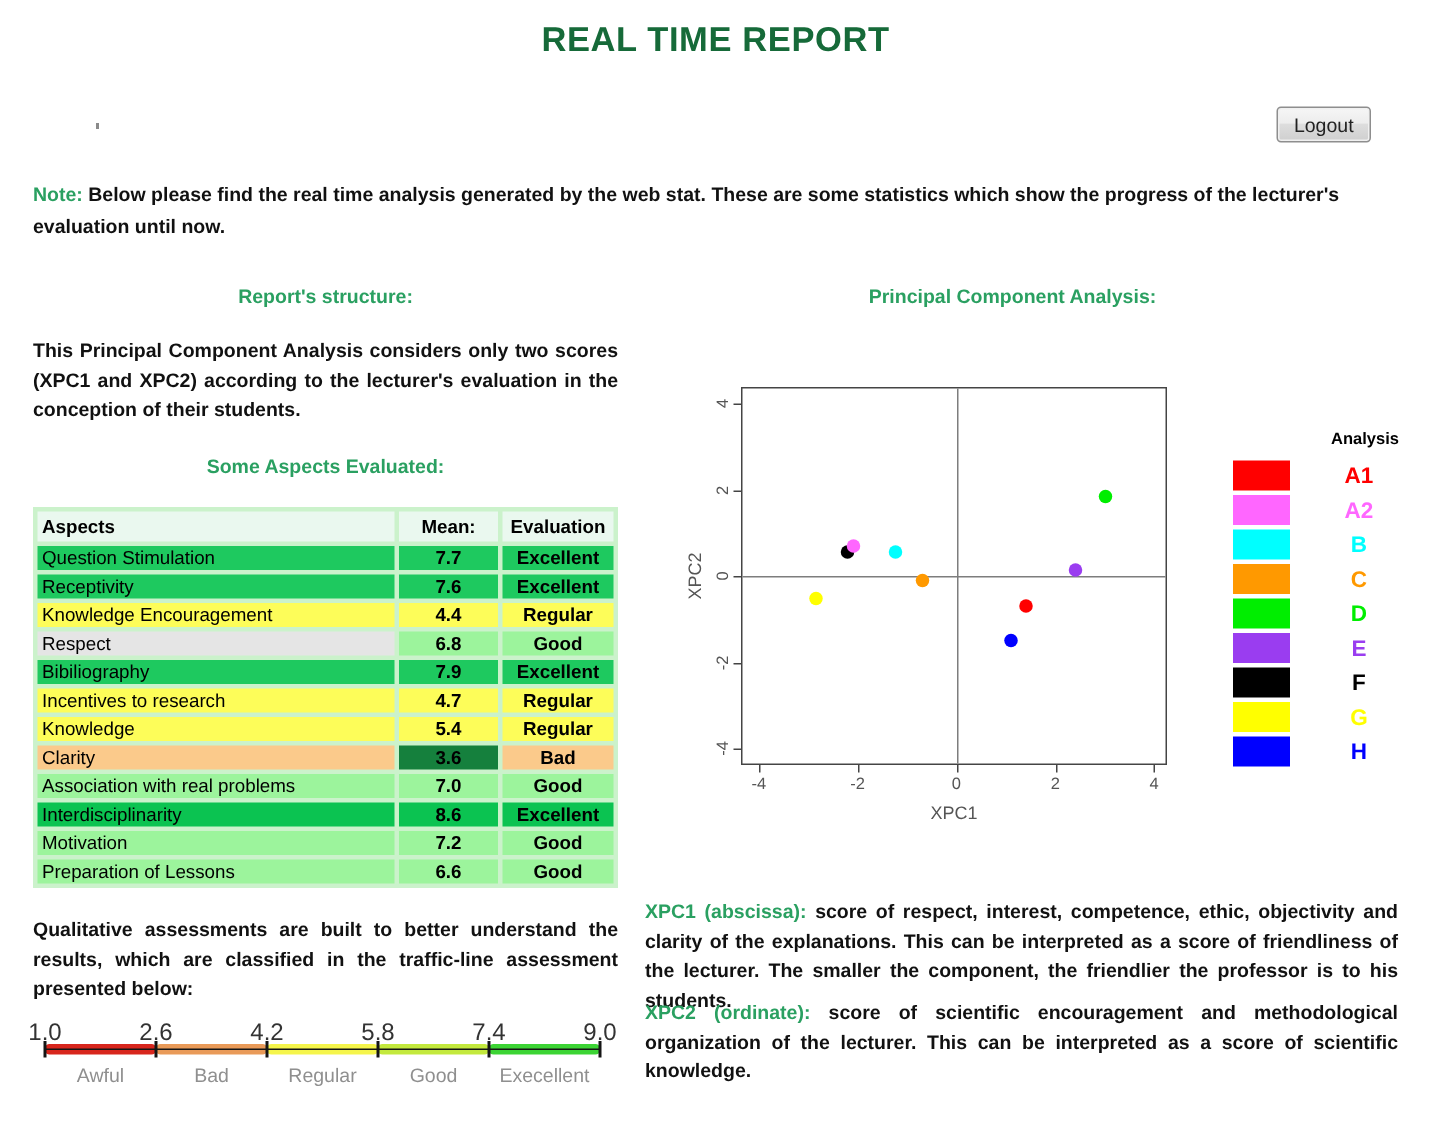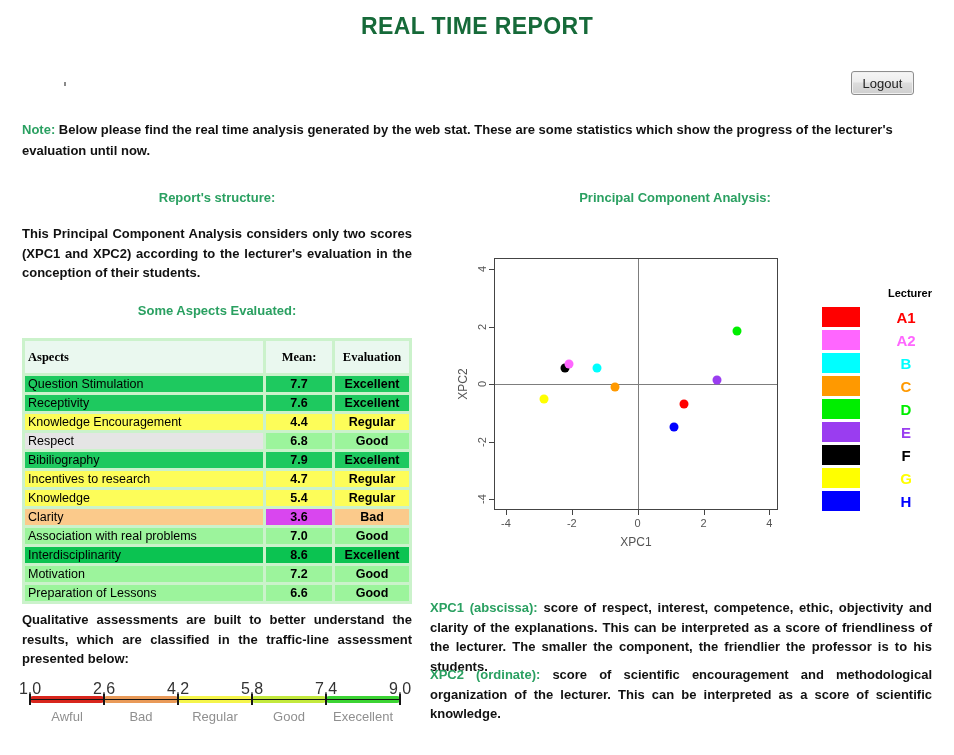--- a/index.html
+++ b/index.html
@@ -24,21 +24,21 @@
   .col-left{position:absolute;left:22px;width:390px;}
   .sec-heading{font-size:13px;font-weight:bold;color:#2AA061;text-align:center;}
   .h-structure{top:190px;}
   .par{font-size:13px;font-weight:bold;color:#111;line-height:1.5;text-align:justify;}
   .p-structure{position:absolute;left:22px;top:224px;width:390px;}
   .h-aspects{top:303px;}
 
   .aspects-table{position:absolute;left:22px;top:338px;width:390px;
     border-collapse:separate;border-spacing:3px;background:#CBF2CB;
     font-size:12.5px;color:#000;table-layout:fixed;}
-  .aspects-table th{background:#EAF8EF;font-weight:bold;height:32px;padding:0 3px;font-family:Liberation Serif, serif;}
+  .aspects-table th{background:#EAF8EF;font-weight:bold;height:20px;padding:0 3px;}
   .aspects-table td{height:16px;padding:0 3px;overflow:hidden;white-space:nowrap;}
   .th-aspect,.td-aspect{text-align:left;}
   .th-mean,.td-mean{text-align:center;}
   .th-eval,.td-eval{text-align:center;}
   .td-mean,.td-eval{font-weight:bold;}
 
   .p-qualitative{position:absolute;left:22px;top:610px;width:390px;}
 
   .scale{position:absolute;left:22px;top:680px;width:390px;height:56px;}
   .scale-num{position:absolute;top:0;transform:translateX(-50%);font-size:16px;color:#333;}
@@ -138,21 +138,21 @@
           <td class="td-mean" style="background: rgb(253, 253, 89);">4.7</td>
           <td class="td-eval" style="background: rgb(253, 253, 89);">Regular</td>
         </tr>
         <tr>
           <td class="td-aspect" style="background: rgb(253, 253, 89);">Knowledge</td>
           <td class="td-mean" style="background: rgb(253, 253, 89);">5.4</td>
           <td class="td-eval" style="background: rgb(253, 253, 89);">Regular</td>
         </tr>
         <tr>
           <td class="td-aspect" style="background: rgb(251, 202, 139);">Clarity</td>
-          <td class="td-mean" style="background: #d946ef;">3.6</td>
+          <td class="td-mean" style="background: #15803d;">3.6</td>
           <td class="td-eval" style="background: rgb(251, 202, 139);">Bad</td>
         </tr>
         <tr>
           <td class="td-aspect" style="background: rgb(156, 244, 156);">Association with real problems</td>
           <td class="td-mean" style="background: rgb(156, 244, 156);">7.0</td>
           <td class="td-eval" style="background: rgb(156, 244, 156);">Good</td>
         </tr>
         <tr>
           <td class="td-aspect" style="background: rgb(11, 195, 81);">Interdisciplinarity</td>
           <td class="td-mean" style="background: rgb(11, 195, 81);">8.6</td>
@@ -232,21 +232,21 @@
       <div class="pt" style="left: 101.5px; top: 108.5px; background: rgb(0, 255, 255); z-index: 7;"></div>
       <div class="pt" style="left: 119.6px; top: 128px; background: rgb(255, 153, 0); z-index: 6;"></div>
       <div class="pt" style="left: 241.5px; top: 71.5px; background: rgb(0, 238, 0); z-index: 5;"></div>
       <div class="pt" style="left: 221.7px; top: 121.1px; background: rgb(154, 61, 240); z-index: 4;"></div>
       <div class="pt" style="left: 70.2px; top: 109.4px; background: rgb(0, 0, 0); z-index: 3;"></div>
       <div class="pt" style="left: 48.8px; top: 140.1px; background: rgb(255, 255, 0); z-index: 2;"></div>
       <div class="pt" style="left: 178.9px; top: 168.2px; background: rgb(0, 0, 255); z-index: 1;"></div>
     </div>
 
   <div class="legend">
-    <div class="legend-title">Lecturer</div>
+    <div class="legend-title">Analysis</div>
     <div>
         <div class="legend-item">
           <div class="legend-swatch" style="background: rgb(255, 0, 0);"></div>
           <div class="legend-label" style="color: rgb(255, 0, 0);">A1</div>
         </div>
         <div class="legend-item">
           <div class="legend-swatch" style="background: rgb(255, 102, 255);"></div>
           <div class="legend-label" style="color: rgb(255, 102, 255);">A2</div>
         </div>
         <div class="legend-item">

